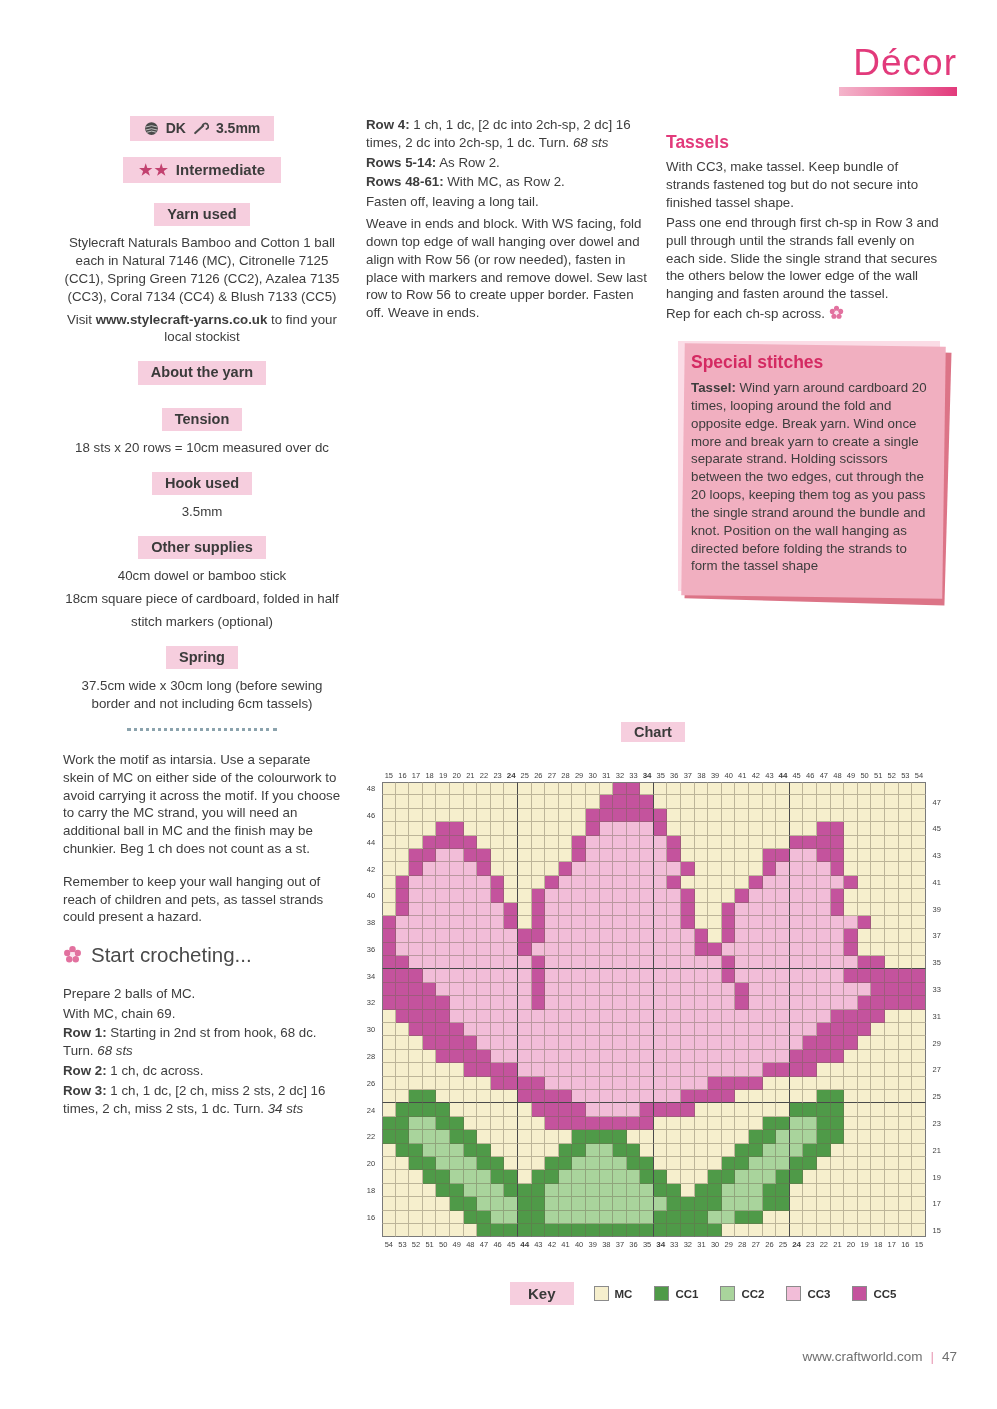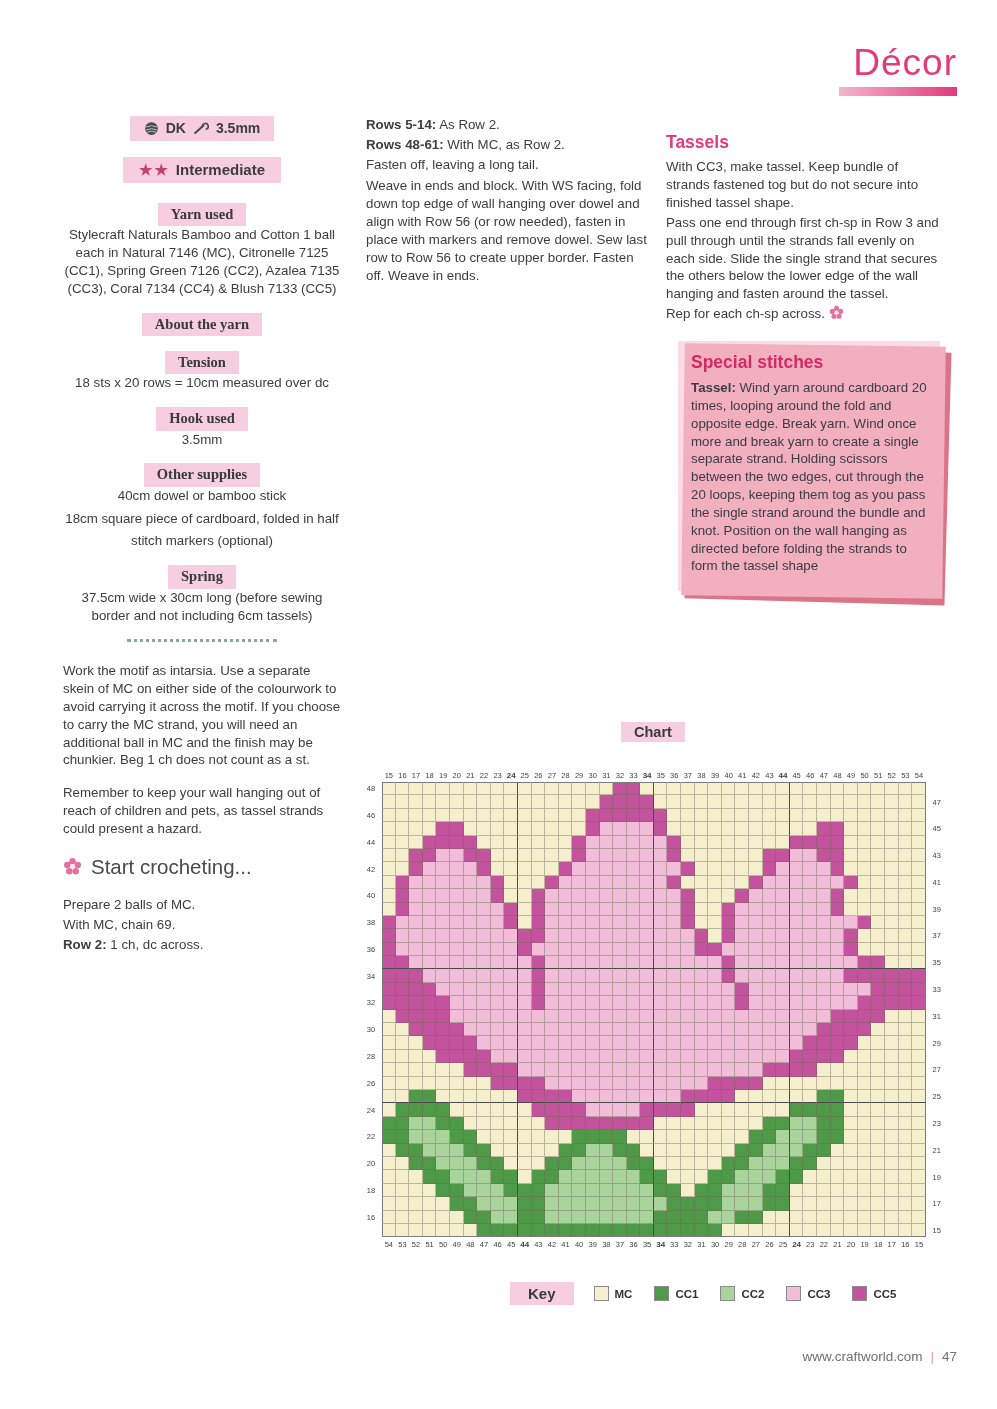--- a/index.html
+++ b/index.html
@@ -23,21 +23,21 @@
   .badge{display:inline-block;background:#f6cede;padding:2px 13px;font-weight:bold;
          font-size:14.5px;color:#3a3a3a;}
   .materials-badge{display:inline-flex;align-items:center;gap:7px;background:#f6cede;
          padding:3px 14px;font-weight:bold;font-size:14px;margin-bottom:16px;}
   .stars-badge{display:inline-block;background:#f6cede;padding:3px 16px;font-weight:bold;
          font-size:15px;margin-bottom:20px;}
   .stars-badge .stars{color:#c2416f;margin-right:6px;letter-spacing:2px;}
   .icon{display:inline-flex;align-items:center;}
 
   .info-sec{margin-bottom:15px;}
-  .info-sec .badge{font-family:Liberation Serif, serif;}
+  .info-sec .badge{margin-bottom:8px;}
   .info-sec p{margin:0 0 5px;}
 
   .divider{border-top:3px dotted #8ba3ad;width:150px;margin:14px auto 20px;}
 
   .notes{text-align:left;}
   .notes p{margin:0 0 15px;}
 
   .start-heading{display:flex;align-items:center;gap:9px;font-size:20.5px;color:#4a4a4a;
          margin:14px 0 16px;text-align:left;font-weight:normal;}
 
@@ -112,21 +112,21 @@
         <span>3.5mm</span>
       </div>
     </div>
     <div>
       <div class="stars-badge">
         <span class="stars">★★</span><span>Intermediate</span>
       </div>
     </div>
 
     <div id="left-sections">
-        <div class="info-sec"><div class="badge">Yarn used</div><div></div><p><span>Stylecraft Naturals Bamboo and Cotton 1 ball each in Natural 7146 (MC), Citronelle 7125 (CC1), Spring Green 7126 (CC2), Azalea 7135 (CC3), Coral 7134 (CC4) &amp; Blush 7133 (CC5)</span></p></div>
+        <div class="info-sec"><div class="badge">Yarn used</div><div></div><p><span>Stylecraft Naturals Bamboo and Cotton 1 ball each in Natural 7146 (MC), Citronelle 7125 (CC1), Spring Green 7126 (CC2), Azalea 7135 (CC3), Coral 7134 (CC4) &amp; Blush 7133 (CC5)</span></p><p><span>Visit </span><span class="b">www.stylecraft-yarns.co.uk</span><span> to find your local stockist</span></p></div>
         <div class="info-sec"><div class="badge">About the yarn</div><div></div></div>
         <div class="info-sec"><div class="badge">Tension</div><div></div><p><span>18 sts x 20 rows = 10cm measured over dc</span></p></div>
         <div class="info-sec"><div class="badge">Hook used</div><div></div><p><span>3.5mm</span></p></div>
         <div class="info-sec"><div class="badge">Other supplies</div><div></div><p><span>40cm dowel or bamboo stick</span></p><p><span>18cm square piece of cardboard, folded in half</span></p><p><span>stitch markers (optional)</span></p></div>
         <div class="info-sec"><div class="badge">Spring</div><div></div><p><span>37.5cm wide x 30cm long (before sewing border and not including 6cm tassels)</span></p></div>
       </div>
 
     <div class="divider"></div>
 
     <div id="left-notes" class="notes">
@@ -146,26 +146,29 @@
             </g>
             <circle cx="10" cy="10" r="2.6" fill="#fbe3ee"></circle>
           </svg>
       </span>
       <span>Start crocheting...</span>
     </div>
 
     <div id="left-pattern" class="pattern">
         <p><span>Prepare 2 balls of MC.</span></p>
         <p><span>With MC, chain 69.</span></p>
+        <p><span class="b">Row 1:</span><span> Starting in 2nd st from hook, 68 dc. Turn. </span><span class="i">68 sts</span></p>
         <p><span class="b">Row 2:</span><span> 1 ch, dc across.</span></p>
+        <p><span class="b">Row 3:</span><span> 1 ch, 1 dc, [2 ch, miss 2 sts, 2 dc] 16 times, 2 ch, miss 2 sts, 1 dc. Turn. </span><span class="i">34 sts</span></p>
       </div>
   </div>
 
   <div class="col col-mid">
     <div id="mid-intro" class="pattern">
+        <p><span class="b">Row 4:</span><span> 1 ch, 1 dc, [2 dc into 2ch-sp, 2 dc] 16 times, 2 dc into 2ch-sp, 1 dc. Turn. </span><span class="i">68 sts</span></p>
         <p><span class="b">Rows 5-14:</span><span> As Row 2.</span></p>
       </div>
     <div id="mid-sections">
         <div class="sec-block">
           <p><span class="b">Rows 48-61:</span><span> With MC, as Row 2.</span></p>
           <p><span>Fasten off, leaving a long tail.</span></p>
         </div>
         <div class="sec-block">
           <p><span>Weave in ends and block. With WS facing, fold down top edge of wall hanging over dowel and align with Row 56 (or row needed), fasten in place with markers and remove dowel. Sew last row to Row 56 to create upper border. Fasten off. Weave in ends.</span></p>
         </div>

